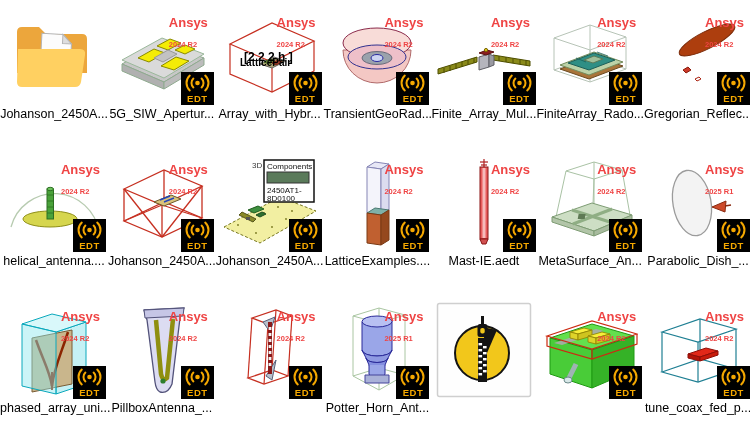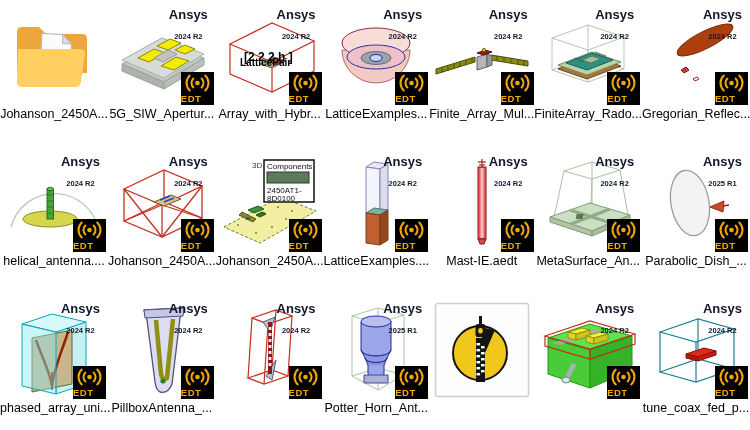--- a/index.html
+++ b/index.html
@@ -12,28 +12,28 @@
     width:750px;padding-top:8px;box-sizing:border-box;
   }
   .item{display:flex;flex-direction:column;align-items:center;}
   .thumb{position:relative;width:96px;height:96px;flex:none;}
   .icon,.icon svg{display:block;width:96px;height:96px;}
   .label{
     margin-top:3px;font-size:12.5px;color:#000;line-height:15px;
     white-space:nowrap;text-align:left;max-width:108px;
   }
   .watermark{
-    position:absolute;top:0;right:2px;text-align:center;color:#0f172a;
+    position:absolute;top:8px;right:2px;text-align:left;color:#ef4444;
     line-height:1;z-index:3;pointer-events:none;
   }
   .watermark .brand{font-size:13px;font-weight:bold;}
   .watermark .version{font-size:7.5px;font-weight:bold;margin-top:12px;}
   .badge{
     position:absolute;right:-4px;bottom:-1px;width:33px;height:33px;
-    background:#000;z-index:4;display:flex;flex-direction:column;align-items:flex-start;
+    background:#000;z-index:4;display:flex;flex-direction:column;align-items:center;
   }
   .badge svg{display:block;width:33px;height:22px;}
   .badge-text{
     color:#f5a800;font-size:9.5px;font-weight:bold;line-height:10px;letter-spacing:0.5px;
   }
   svg text{font-family:"Liberation Sans",sans-serif;}
 </style>
 </head>
 <body>
 
@@ -149,21 +149,21 @@
           <g fill="none" stroke="#f5a800" stroke-width="2" stroke-linecap="round">
             <path d="M12.4 6.6 a6 6 0 0 0 0 8.8"></path>
             <path d="M8.8 3.6 a10 10 0 0 0 0 14.8"></path>
             <path d="M20.6 6.6 a6 6 0 0 1 0 8.8"></path>
             <path d="M24.2 3.6 a10 10 0 0 1 0 14.8"></path>
           </g>
         </svg>
         <span class="badge-text">EDT</span>
       </div>
     </div>
-    <div class="label">LatticeExamples...</div>
+    <div class="label">TransientGeoRad...</div>
   </div>
 
   <div class="item">
     <div class="thumb">
       <div class="watermark">
         <div class="brand">Ansys</div>
         <div class="version">2024 R2</div>
       </div>
       <span class="icon">
   <svg viewBox="0 0 96 96">

